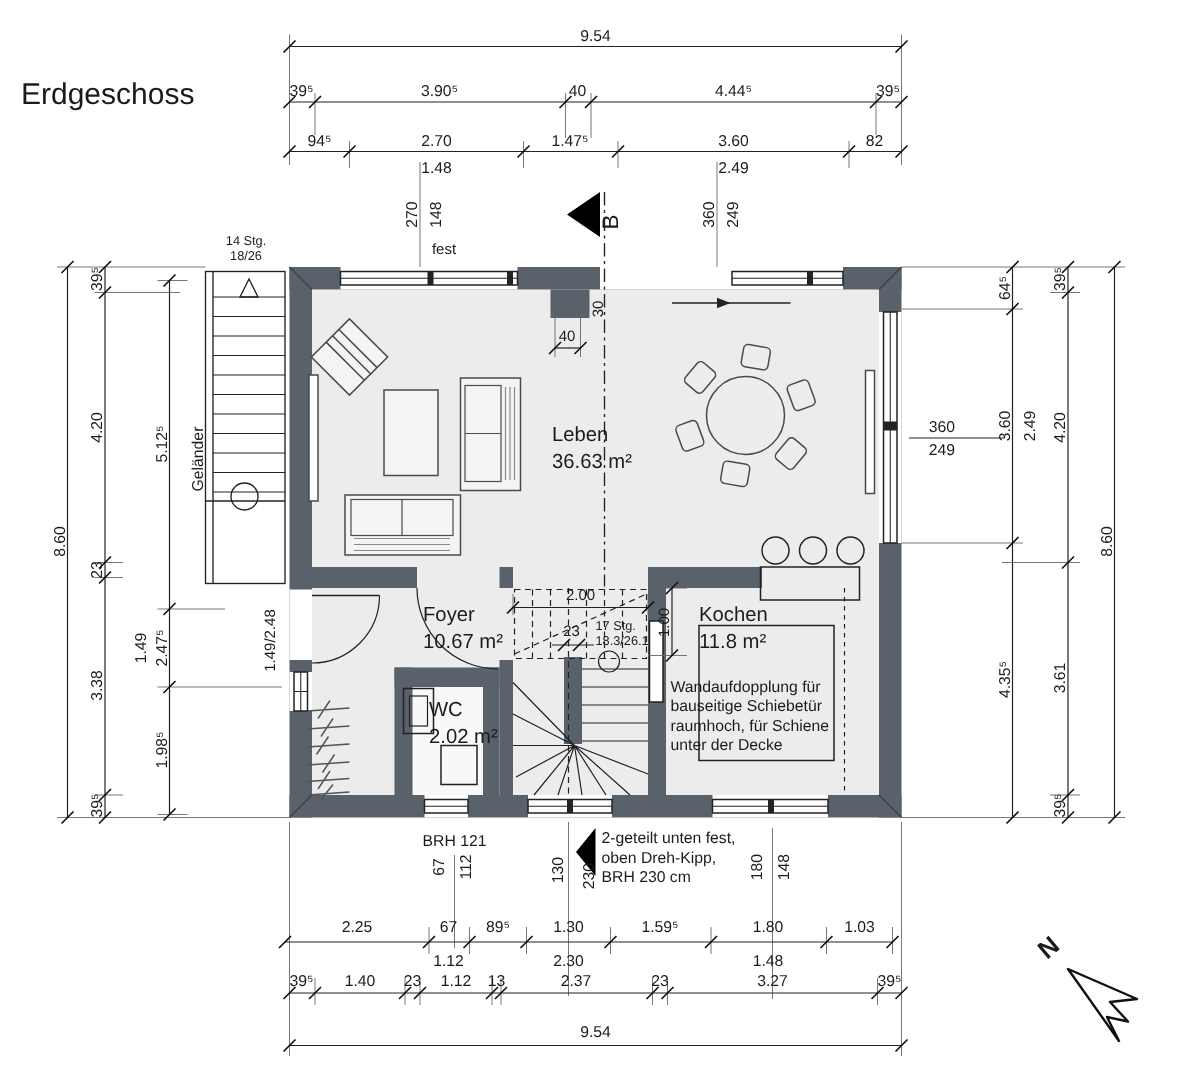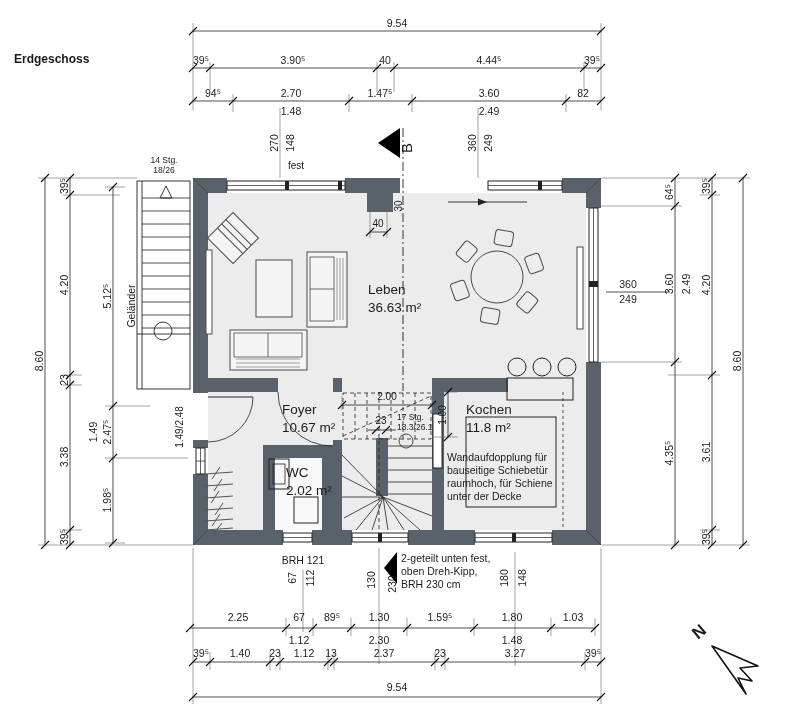--- a/index.html
+++ b/index.html
@@ -1,18 +1,18 @@
 <!DOCTYPE html>
 <html><head>
 <meta charset="utf-8">
 <style>
   html,body{margin:0;padding:0;background:#ffffff;}
   .canvas{position:relative;width:792px;height:715px;background:#ffffff;overflow:hidden;
           font-family:"Liberation Sans", sans-serif;}
-  .plan-title{position:absolute;left:14px;top:52px;font-size:12px;font-weight:bold;color:#1a1a1a;}
+  .plan-title{position:absolute;left:14px;top:52px;font-size:20px;font-weight:normal;color:#1a1a1a;}
   svg{position:absolute;left:0;top:0;}
   svg text{font-family:"Liberation Sans", sans-serif;fill:#1c1c1c;}
   .dim{font-size:10.5px;}
   .dimsmall{font-size:10px;}
   .room{font-size:13.5px;fill:#3c3c3c;}
   .tiny{font-size:8.5px;}
   .note{font-size:10.5px;}
   .seclbl{font-size:15px;}
 </style>
 </head>

